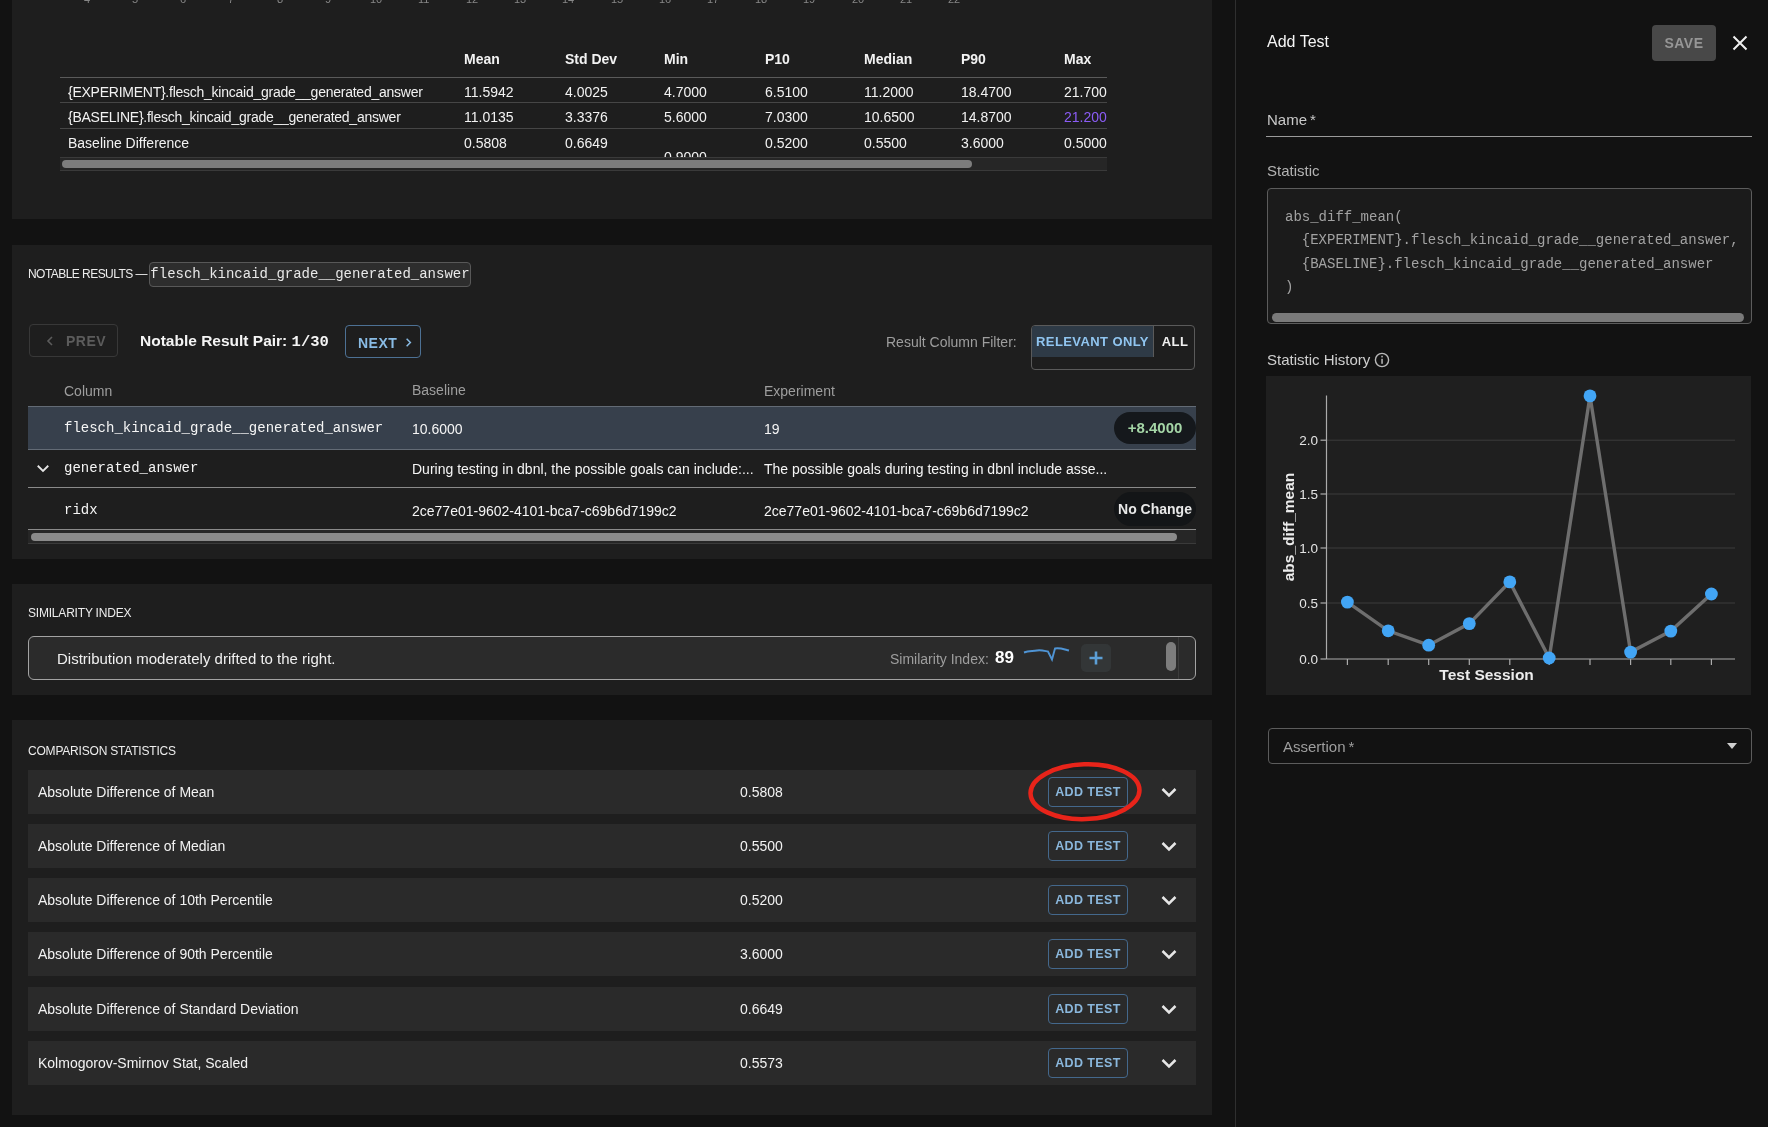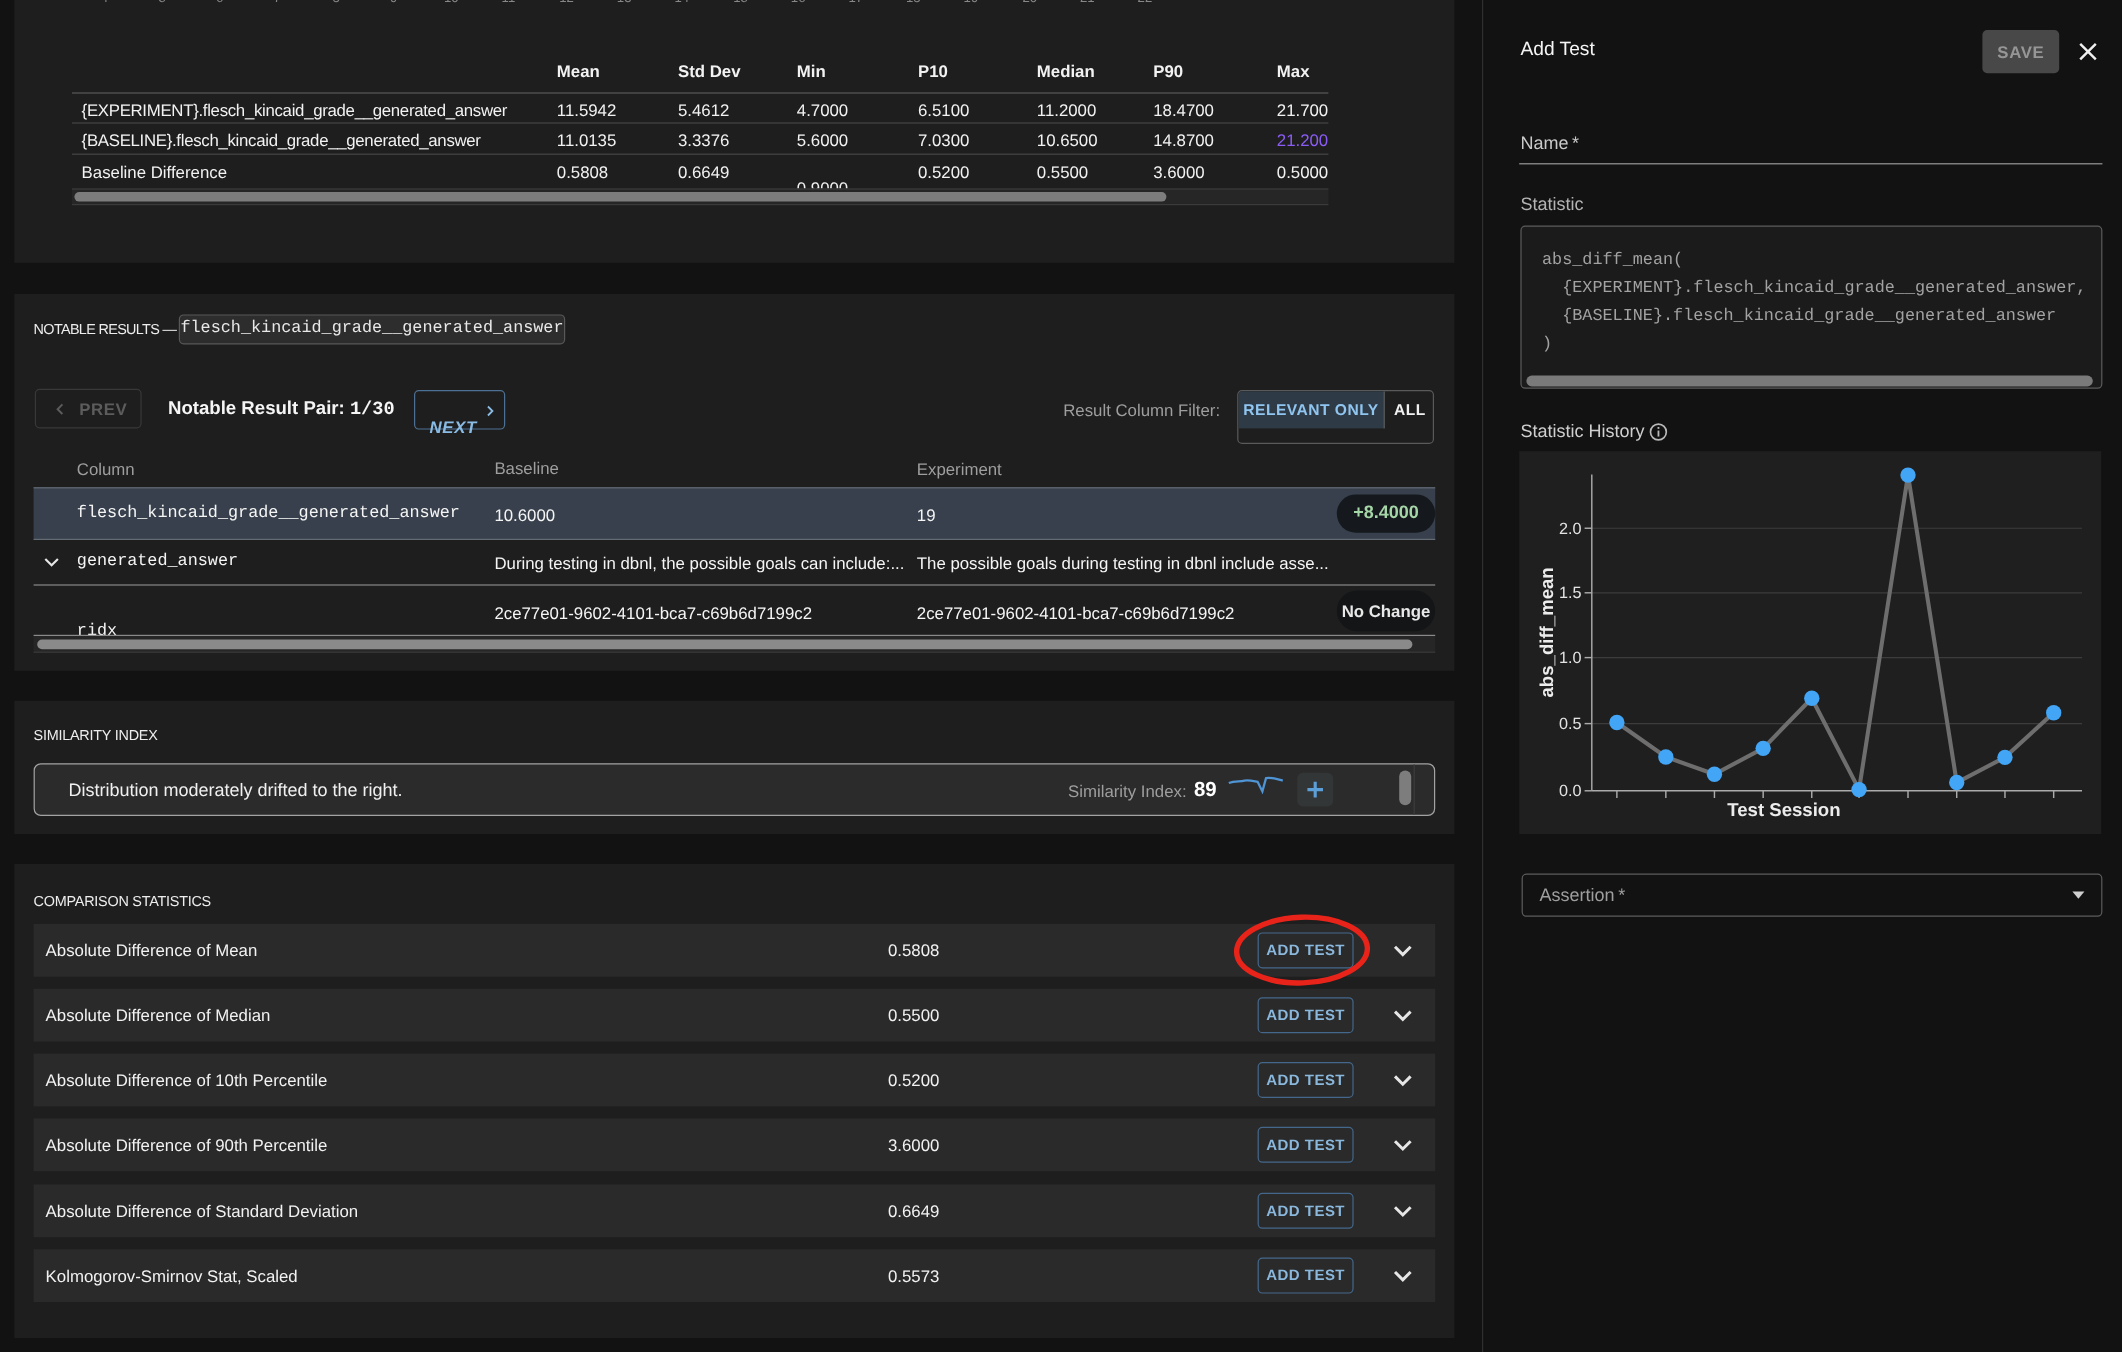--- a/index.html
+++ b/index.html
@@ -58,21 +58,21 @@
   <div class="abs" style="left:864px; top:51px; font-size:14px; font-weight:bold; color:#f2f2f2;">Median</div>
   <div class="abs" style="left:961px; top:51px; font-size:14px; font-weight:bold; color:#f2f2f2;">P90</div>
   <div class="abs" style="left:1064px; top:51px; font-size:14px; font-weight:bold; color:#f2f2f2;">Max</div>
 
   <div class="hline" style="left:60px; top:77px; width:1047px; background:#5a5a5a;"></div>
   <div class="hline" style="left:60px; top:102px; width:1047px; background:#464646;"></div>
   <div class="hline" style="left:60px; top:128px; width:1047px; background:#464646;"></div>
 
   <div class="abs" style="left:68px; top:84px; font-size:14px; letter-spacing:-0.25px; color:#f2f2f2;">{EXPERIMENT}.flesch_kincaid_grade__generated_answer</div>
   <div class="abs" style="left:464px; top:84px; font-size:14px; color:#f2f2f2;">11.5942</div>
-  <div class="abs" style="left:565px; top:84px; font-size:14px; color:#f2f2f2;">5.4612</div>
+  <div class="abs" style="left:565px; top:84px; font-size:14px; color:#f2f2f2;">4.0025</div>
   <div class="abs" style="left:664px; top:84px; font-size:14px; color:#f2f2f2;">4.7000</div>
   <div class="abs" style="left:765px; top:84px; font-size:14px; color:#f2f2f2;">6.5100</div>
   <div class="abs" style="left:864px; top:84px; font-size:14px; color:#f2f2f2;">11.2000</div>
   <div class="abs" style="left:961px; top:84px; font-size:14px; color:#f2f2f2;">18.4700</div>
   <div class="abs" style="left:1064px; top:84px; font-size:14px; color:#f2f2f2;">21.700</div>
 
   <div class="abs" style="left:68px; top:109px; font-size:14px; letter-spacing:-0.25px; color:#f2f2f2;">{BASELINE}.flesch_kincaid_grade__generated_answer</div>
   <div class="abs" style="left:464px; top:109px; font-size:14px; color:#f2f2f2;">11.0135</div>
   <div class="abs" style="left:565px; top:109px; font-size:14px; color:#f2f2f2;">3.3376</div>
   <div class="abs" style="left:664px; top:109px; font-size:14px; color:#f2f2f2;">5.6000</div>
@@ -102,21 +102,21 @@
   <div class="abs" style="left:29px; top:324px; width:89px; height:33px; border:1px solid #383838; border-radius:4px; color:#5c5c5c; font-size:14px; font-weight:bold; letter-spacing:0.5px;">
     <svg class="abs" style="left:12px; top:8px;" width="16" height="16" viewBox="0 0 24 24">
         <path d="M15 6 L9 12 L15 18" fill="none" stroke="#5c5c5c" stroke-width="2.4"></path>
       </svg>
     <span class="abs" style="left:36px; top:8px;">PREV</span>
   </div>
 
   <div class="abs" style="left:140px; top:332px; font-size:15.5px; font-weight:bold; color:#f5f5f5;">Notable Result Pair: <span class="mono">1/30</span></div>
 
   <div class="abs" style="left:345px; top:325px; width:76px; height:33px; border:1px solid #4d7194; border-radius:4px; color:#89bbe4; font-size:14px; font-weight:bold; letter-spacing:0.5px;">
-    <span class="abs" style="left:12px; top:22px;font-style:italic;">NEXT</span>
+    <span class="abs" style="left:12px; top:9px;">NEXT</span>
     <svg class="abs" style="left:55px; top:9px;" width="15" height="15" viewBox="0 0 24 24">
         <path d="M9 6 L15 12 L9 18" fill="none" stroke="#89bbe4" stroke-width="2.4"></path>
       </svg>
   </div>
 
   <div class="abs" style="left:886px; top:334px; font-size:14px; color:#9e9e9e;">Result Column Filter:</div>
   <div class="abs" style="left:1031px; top:325px; width:164px; height:45px; border:1px solid #5a5a5a; border-radius:4px; overflow:hidden;">
     <div class="abs" style="left:0; top:0; width:122px; height:31px; background:#2e3a46; border-right:1px solid #5a5a5a; color:#90c5f0; font-size:13px; font-weight:bold; letter-spacing:0.4px; text-align:center; line-height:31px;">RELEVANT ONLY</div>
     <div class="abs" style="left:123px; top:0; width:40px; height:31px; color:#f0f0f0; font-size:13px; font-weight:bold; letter-spacing:0.4px; text-align:center; line-height:31px;">ALL</div>
   </div>
@@ -132,21 +132,21 @@
   <div class="abs" style="left:1114px; top:412px; width:82px; height:32px; background:#15181c; border-radius:16px; color:#a5d6a7; font-size:15px; font-weight:bold; text-align:center; line-height:32px;">+8.4000</div>
 
   <svg class="abs" style="left:34px; top:459px;" width="18" height="18" viewBox="0 0 24 24">
       <path d="M5 9 L12 16 L19 9" fill="none" stroke="#e6e6e6" stroke-width="2.4"></path>
     </svg>
   <div class="abs mono" style="left:64px; top:460px; font-size:14px; color:#f5f5f5;">generated_answer</div>
   <div class="abs" style="left:412px; top:461px; width:342px; overflow:hidden; white-space:nowrap; font-size:14px; color:#f5f5f5;">During testing in dbnl, the possible goals can include:...</div>
   <div class="abs" style="left:764px; top:461px; width:344px; overflow:hidden; white-space:nowrap; font-size:14px; color:#f5f5f5;">The possible goals during testing in dbnl include asse...</div>
   <div class="hline" style="left:28px; top:487px; width:1168px; background:#8a8a8a;"></div>
 
-  <div class="abs mono" style="left:64px; top:502px; font-size:14px; color:#f5f5f5;margin-top:16px;">ridx</div>
+  <div class="abs mono" style="left:64px; top:502px; font-size:14px; color:#f5f5f5;">ridx</div>
   <div class="abs" style="left:412px; top:503px; font-size:14px; color:#f5f5f5;">2ce77e01-9602-4101-bca7-c69b6d7199c2</div>
   <div class="abs" style="left:764px; top:503px; font-size:14px; color:#f5f5f5;">2ce77e01-9602-4101-bca7-c69b6d7199c2</div>
   <div class="abs" style="left:1114px; top:492px; width:82px; height:34px; background:#131517; border-radius:17px; color:#e8e8e8; font-size:14px; font-weight:bold; text-align:center; line-height:34px;">No Change</div>
   <div class="hline" style="left:28px; top:529px; width:1168px; background:#8a8a8a;"></div>
 
   <div class="abs" style="left:28px; top:530px; width:1168px; height:14px; background:#262626; border-bottom:1px solid #3a3a3a;"></div>
   <div class="abs" style="left:31px; top:533px; width:1146px; height:8px; background:#8a8a8a; border-radius:4px;"></div>
 </div>
 
 <div id="p3">

